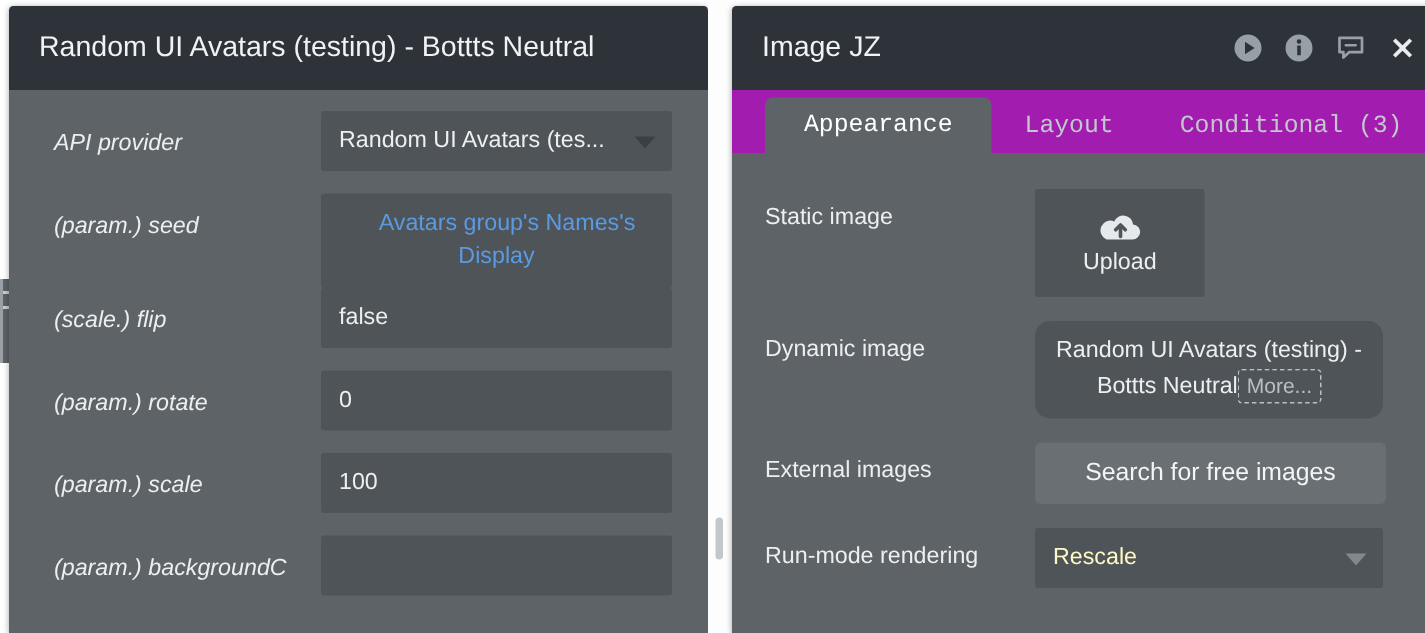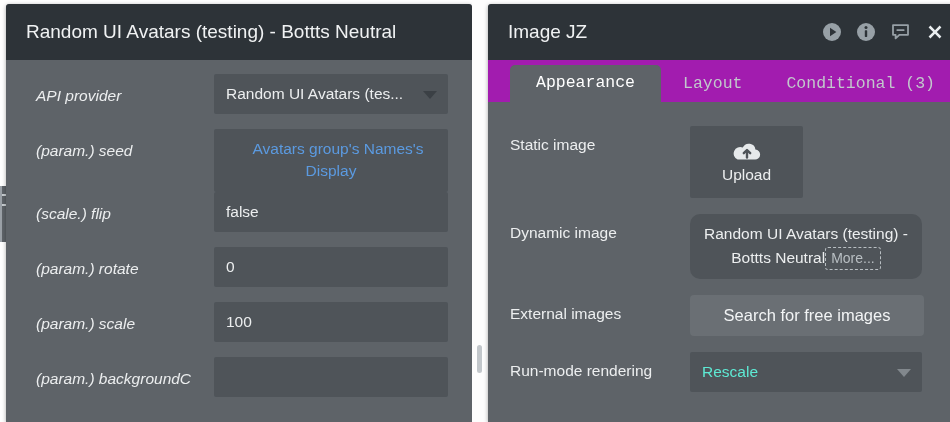--- a/index.html
+++ b/index.html
@@ -242,21 +242,21 @@
     font-size: 16.5px;
     text-align: center;
     padding: 11px 10px;
     width: 234px;
     box-sizing: border-box;
   }
 
   .select-box {
     background: #4f5459;
     border-radius: 2px;
-    color: #5eead4;
+    color: #fef9c3;
     font-size: 15.5px;
     padding: 11px 12px;
     width: 232px;
     box-sizing: border-box;
     position: relative;
   }
   .select-box .caret-down { border-top-color: #82888d; }
 </style>
 </head>
 <body>

